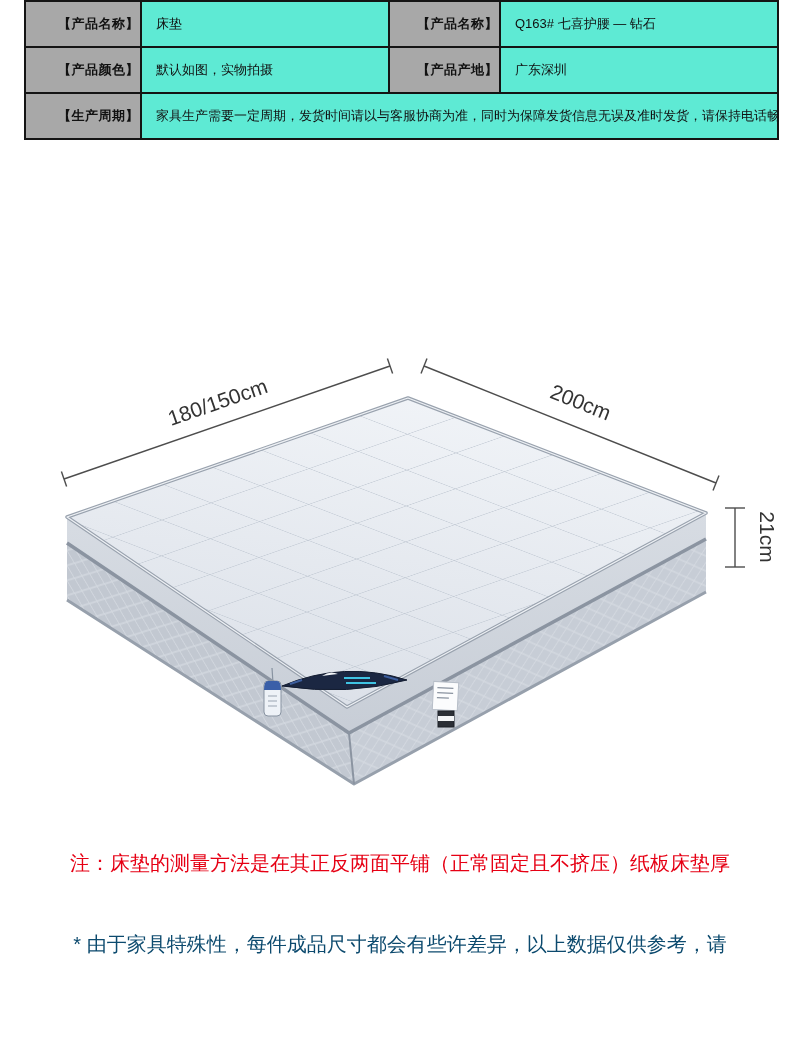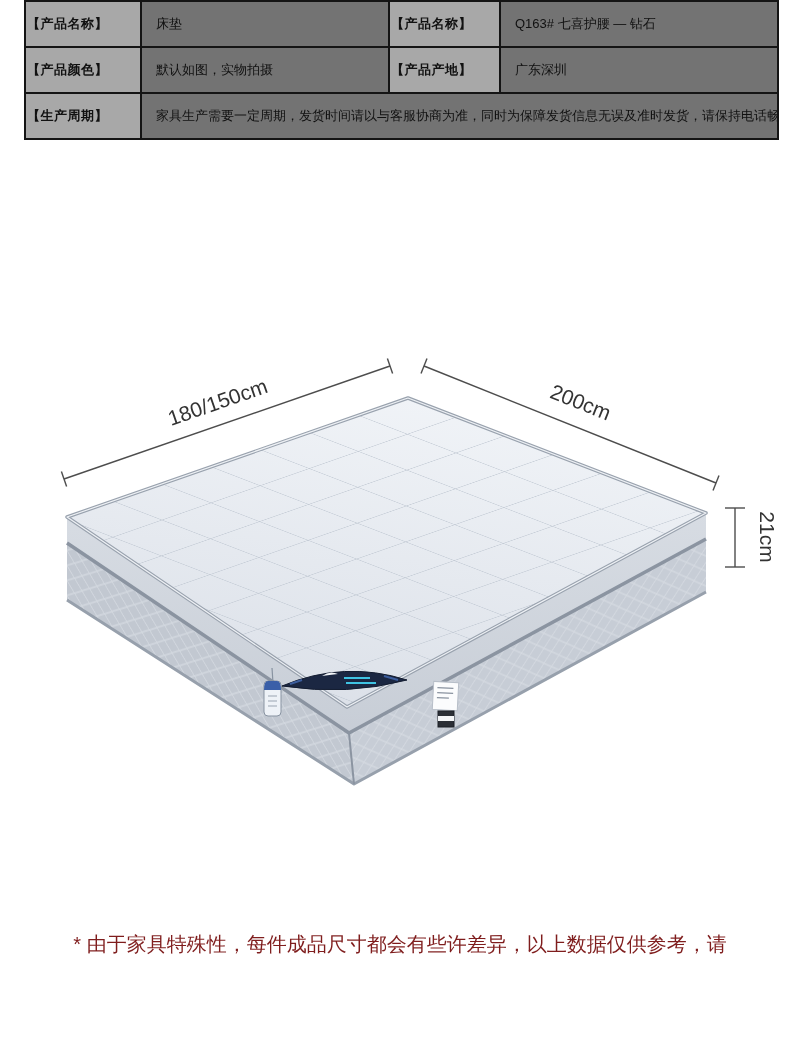--- a/index.html
+++ b/index.html
@@ -19,34 +19,34 @@
     height:42px;
     font-size:13px;
     color:#111;
     vertical-align:middle;
     overflow:hidden;
     white-space:nowrap;
   }
   table.spec td.h{
     background:var(--header-gray,#a8a8a8);
     font-weight:bold;
-    text-align:left;
+    text-align:right;
     letter-spacing:0.5px;
   }
   table.spec td.v{
-    background:#737373;
+    background:#5eead4;
     padding:0 8px 0 14px;
   }
   
   svg.figure{position:absolute;left:0;top:330px;width:800px;height:480px;}
   .dimtext{font-family:"Liberation Sans","DejaVu Sans",sans-serif;font-size:21px;fill:#333;}
   
   .note{position:absolute;left:0;width:800px;text-align:center;}
   .note-red{top:849px;color:var(--red,#e60014);font-size:20px;line-height:29px;}
-  .note-black{top:929px;color:#7f1d1d;font-size:20px;line-height:31px;}
+  .note-black{top:929px;color:#0c4a6e;font-size:20px;line-height:31px;}
 </style>
 </head>
 <body>
 
 <table class="spec">
   <colgroup>
       <col style="width:116px">
       <col style="width:248px">
       <col style="width:111px">
       <col style="width:278px">
@@ -149,17 +149,18 @@
 
   <g stroke="#4d4d4d" stroke-width="1.4">
     <line x1="735" y1="508" x2="735" y2="567"></line>
     <line x1="725" y1="508" x2="745" y2="508"></line>
     <line x1="725" y1="567" x2="745" y2="567"></line>
   </g>
   <text class="dimtext" x="760" y="537" text-anchor="middle" transform="rotate(90 760 537)">21cm</text>
 </svg>
 
 <div class="note note-red">
+  <div>注：床垫的测量方法是在其正反两面平铺（正常固定且不挤压）纸板床垫厚</div>
 </div>
 
 <div class="note note-black">
   <div>* 由于家具特殊性，每件成品尺寸都会有些许差异，以上数据仅供参考，请</div>
 </div>
 
 </body></html>

